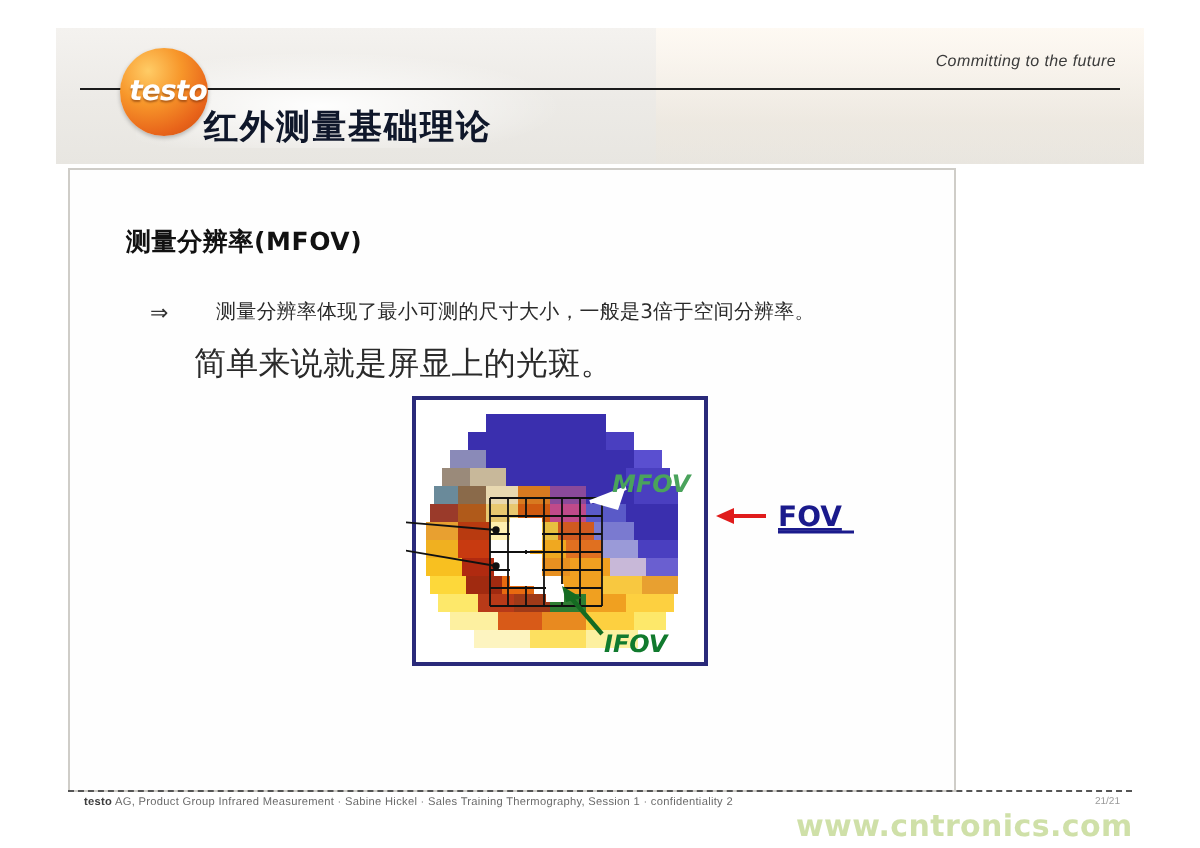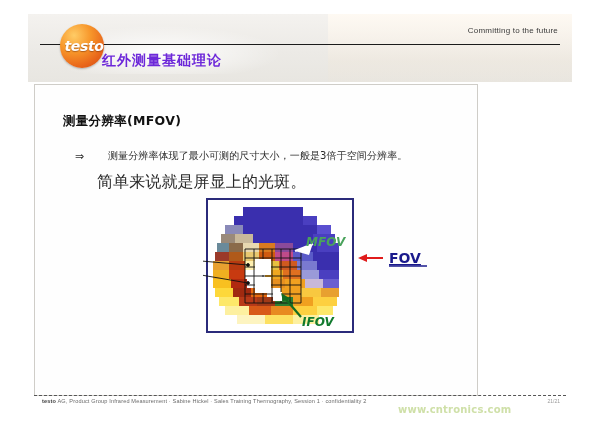--- a/index.html
+++ b/index.html
@@ -62,20 +62,21 @@
     border-top: 1.6px solid #1b1b1b;
   }
   .tagline {
     position: absolute;
     right: 14px;
     top: 12px;
     font-size: 8px;
     color: #3b3b3b;
     letter-spacing: 0.2px;
     white-space: nowrap;
+    font-style: italic;
   }
 
   
   .logo {
     position: absolute;
     left: 32px;
     top: 10px;
     width: 44px;
     height: 44px;
   }
@@ -102,23 +103,23 @@
     letter-spacing: -0.4px;
     text-shadow: 0 1px 1px rgba(120,50,10,0.55);
   }
 
   
   .slide-title {
     position: absolute;
     left: 74px;
     top: 38px;
     font-family: "DejaVu Serif", serif;
-    font-size: 14px;
+    font-size: 17px;
     font-weight: bold;
-    color: #6d28d9;
+    color: #0f172a;
     letter-spacing: 1px;
     white-space: nowrap;
   }
 
   
   .body-box {
     position: absolute;
     left: 6px;
     top: 70px;
     width: 444px;
@@ -207,21 +208,21 @@
     color: #9a9a9a;
     white-space: nowrap;
   }
 
   
   .watermark {
     position: absolute;
     left: 398px;
     top: 404px;
     font-family: "DejaVu Sans", sans-serif;
-    font-size: 10px;
+    font-size: 15px;
     font-weight: bold;
     color: #cfe0a8;
     letter-spacing: 0.2px;
     white-space: nowrap;
   }
 </style>
 </head>
 <body>
 
 <div id="slide">

